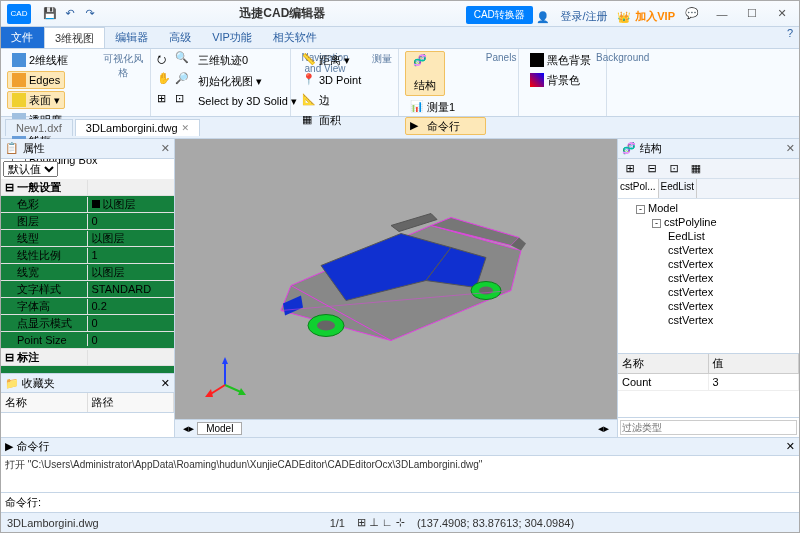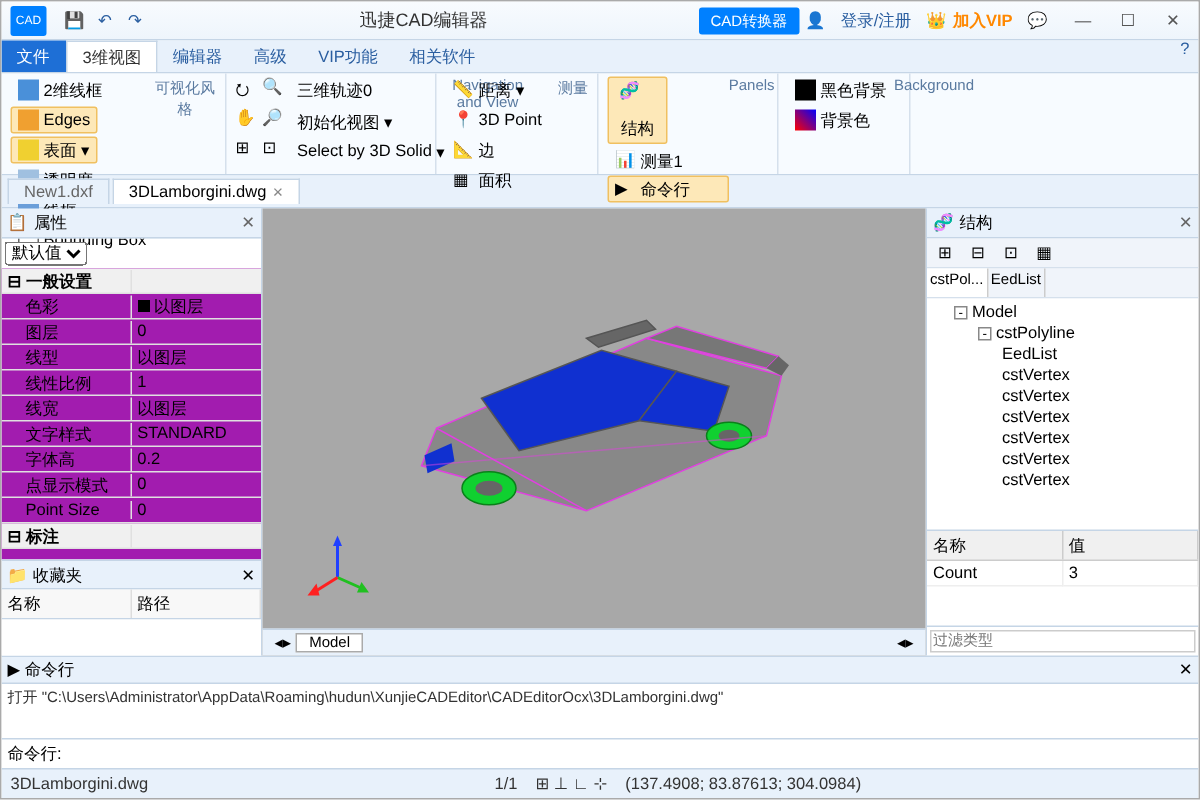--- a/index.html
+++ b/index.html
@@ -1,22 +1,22 @@
 <!DOCTYPE html>
 <html><head>
 <meta charset="utf-8">
 <style>
 *{box-sizing:border-box;margin:0;padding:0;font-family:"Microsoft YaHei",Arial,sans-serif;font-size:11px;user-select:none}
 body{width:800px;height:533px;background:#fff;overflow:hidden;border:1px solid #aaa;position:relative}
 .titlebar{height:26px;background:linear-gradient(#f8fbfe,#eef5fc);display:flex;align-items:center;border-bottom:1px solid #c5d5e6}
 .titlebar .logo{width:24px;height:20px;margin:0 6px;background:#0080ff;color:#fff;font-size:8px;display:flex;align-items:center;justify-content:center;border-radius:2px}
 .titlebar .qat{display:flex;gap:2px;margin-left:4px}
 .titlebar .qat span{width:18px;height:18px;display:flex;align-items:center;justify-content:center;color:#2a5ea0;cursor:pointer}
-.titlebar .title{flex:1;text-align:center;font-size:12px;color:#333;font-weight:normal}
-.titlebar .right{display:flex;align-items:center;gap:4px;margin-right:4px}
+.titlebar .title{flex:1;text-align:center;font-size:12px;color:#333;font-weight:bold}
+.titlebar .right{display:flex;align-items:flex-end;gap:4px;margin-right:4px}
 .titlebar .badge{background:#0080ff;color:#fff;padding:2px 8px;border-radius:2px;font-size:10px;cursor:pointer}
 .titlebar .login{color:#2a5ea0;cursor:pointer;margin:0 6px}
 .titlebar .vip{color:#ff8800;font-weight:bold;cursor:pointer}
 .titlebar .winbtn{width:26px;height:20px;display:flex;align-items:center;justify-content:center;cursor:pointer;color:#555}
 .menubar{height:22px;background:#e8f1fb;display:flex;align-items:stretch;border-bottom:1px solid #c5d5e6}
 .menubar .tab{padding:0 10px;display:flex;align-items:center;color:#2a5ea0;cursor:pointer;border-right:1px solid transparent}
 .menubar .tab.file{background:#1e6fd6;color:#fff}
 .menubar .tab.active{background:#fff;border:1px solid #c5d5e6;border-bottom:none;color:#333}
 .ribbon{height:68px;background:#f7fbff;border-bottom:1px solid #c5d5e6;display:flex}
 .ribgroup{border-right:1px solid #d5e0ec;padding:2px 6px 0 6px;display:flex;flex-direction:row}
@@ -29,21 +29,21 @@
 .bigbtn .ic{width:24px;height:24px}
 .doctabs{height:22px;background:#e8f1fb;display:flex;align-items:center;padding:0 4px;border-bottom:1px solid #c5d5e6}
 .doctab{padding:2px 10px;background:#fff;border:1px solid #c5d5e6;border-bottom:none;margin-right:2px;cursor:pointer;display:flex;align-items:center;gap:4px}
 .doctab.inactive{background:#e8f1fb;color:#666}
 .doctab .x{color:#888;font-size:9px}
 .workarea{display:flex;height:298px}
 .leftpanel{width:174px;display:flex;flex-direction:column;border-right:1px solid #c5d5e6}
 .panelhdr{height:20px;background:#e8f1fb;border-bottom:1px solid #c5d5e6;display:flex;align-items:center;padding:0 4px;gap:4px}
 .panelhdr .t{flex:1}
 .panelhdr .close{cursor:pointer;color:#666}
-.propgrid{flex:1;overflow:auto;background:#a21caf}
+.propgrid{flex:1;overflow:auto;background:#15803d}
 .propgrid .row{display:flex;border-bottom:1px solid #e0e0e0;height:17px;align-items:center}
 .propgrid .row.cat{background:#f0f0f0;font-weight:bold}
 .propgrid .row .k{width:50%;padding-left:16px;border-right:1px solid #e0e0e0}
 .propgrid .row .v{width:50%;padding-left:4px;display:flex;align-items:center;gap:3px}
 .propgrid .row.cat .k{padding-left:4px}
 .collaps{height:20px;background:#e8f1fb;border-top:1px solid #c5d5e6;border-bottom:1px solid #c5d5e6;display:flex;align-items:center;padding:0 4px}
 .favhdr{display:flex;border-bottom:1px solid #c5d5e6;background:#f8f8f8}
 .favhdr div{flex:1;padding:2px 4px;border-right:1px solid #ddd}
 .viewport{flex:1;display:flex;flex-direction:column;background:#a8a8a8;position:relative}
 .canvas{flex:1;position:relative;overflow:hidden;margin:8px}

